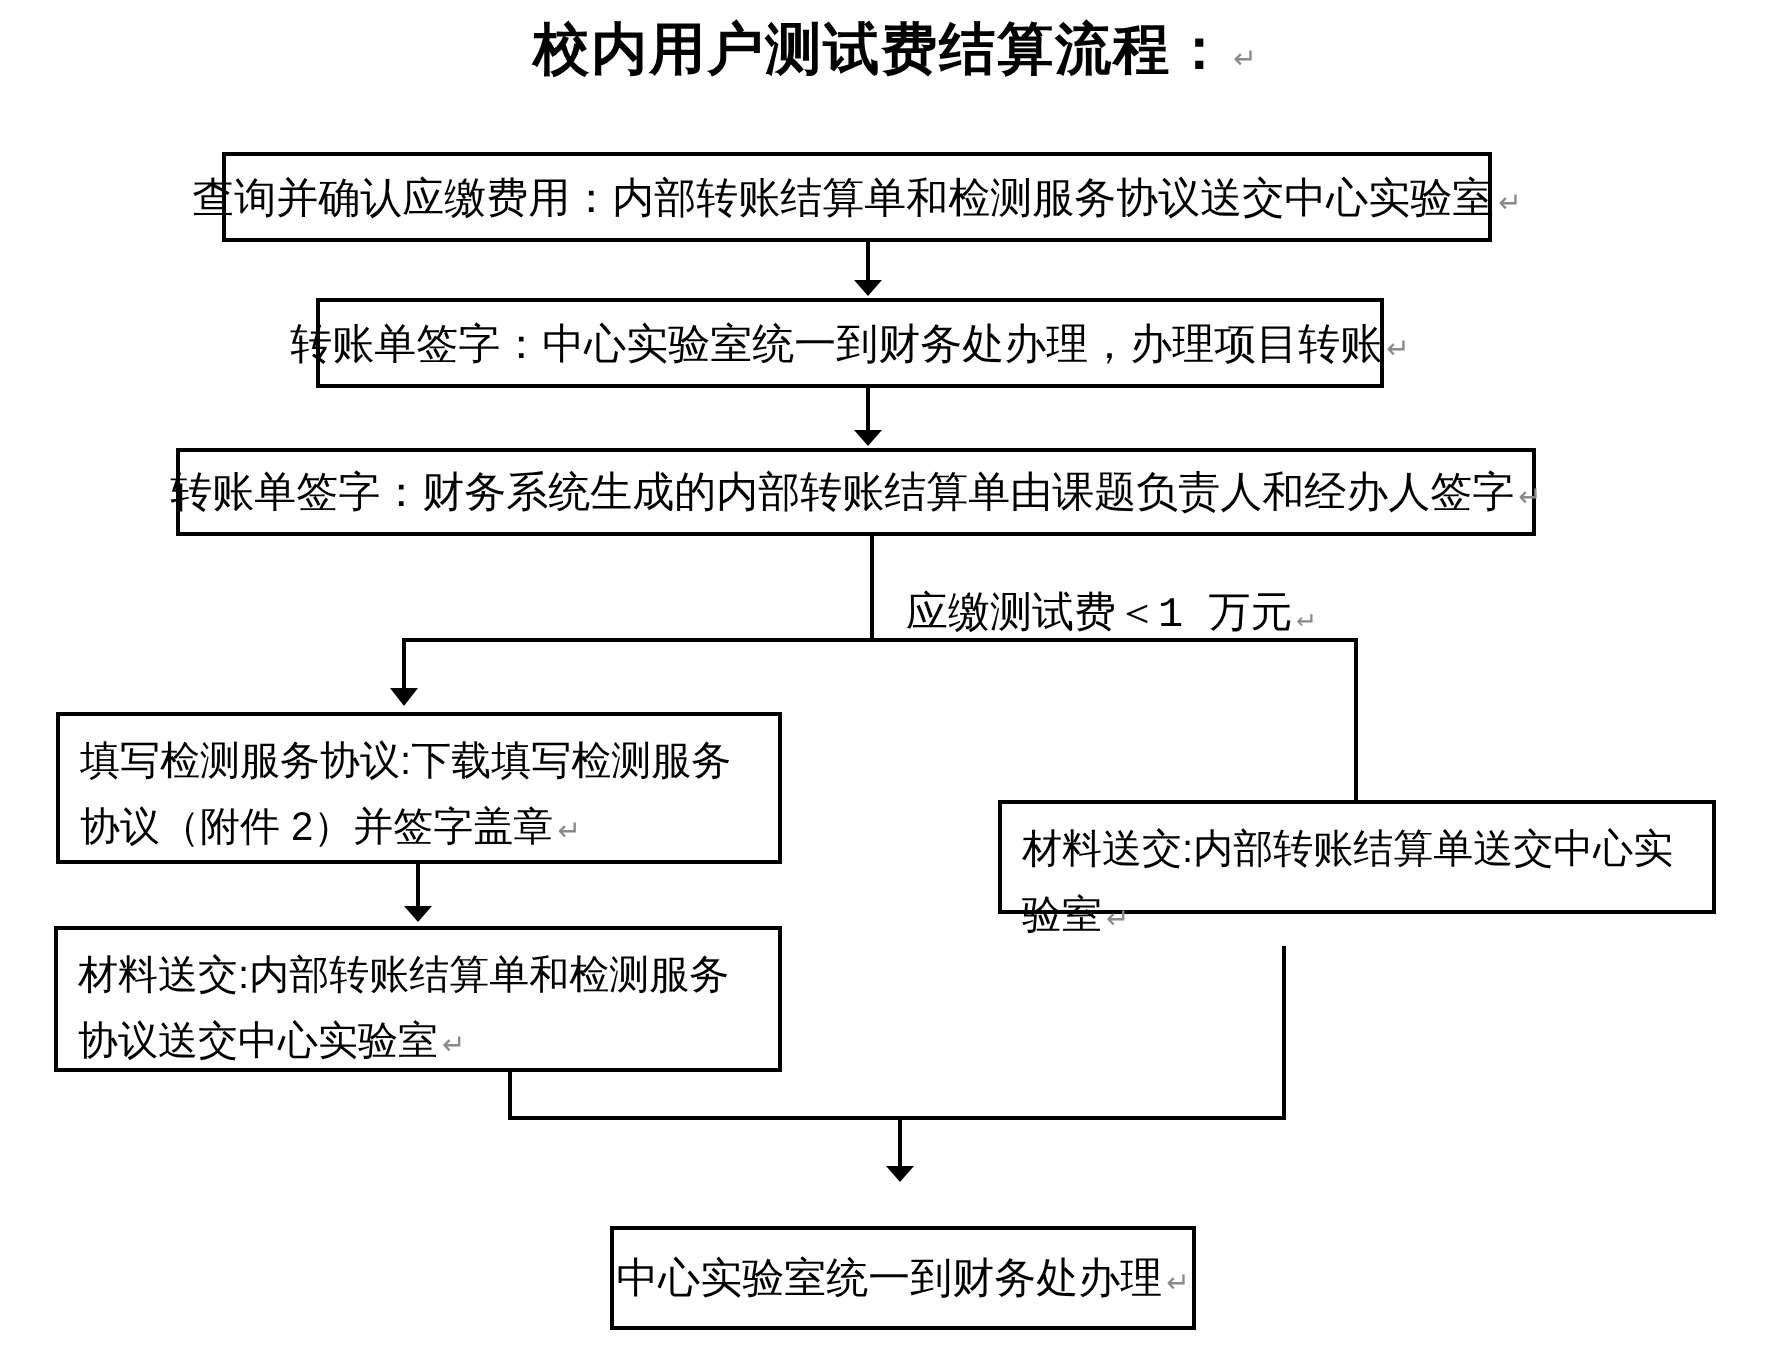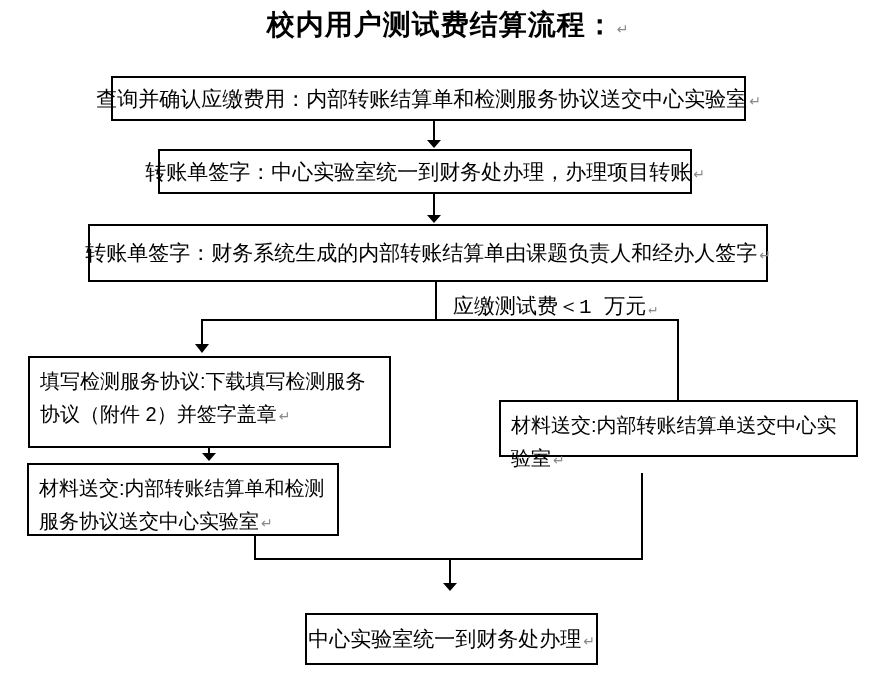--- a/index.html
+++ b/index.html
@@ -92,32 +92,32 @@
   <div class="title"><span>校内用户测试费结算流程：</span><span class="mark">↵</span></div>
 
   <div class="box center1" style="left:111px;top:76px;width:635px;height:45px;">
     <span><span class="b">查询并确认应缴费用：</span><span>内部转账结算单和检测服务协议送交中心实验室</span><span class="mark">↵</span></span>
   </div>
 
   <div class="box center1" style="left:158px;top:149px;width:534px;height:45px;">
     <span><span class="b">转账单签字：</span><span>中心实验室统一到财务处办理，办理项目转账</span><span class="mark">↵</span></span>
   </div>
 
-  <div class="box center1" style="left:88px;top:224px;width:680px;height:58px;">
+  <div class="box center1" style="left:88px;top:224px;width:680px;height:44px;">
     <span><span class="b">转账单签字：</span><span>财务系统生成的内部转账结算单由课题负责人和经办人签字</span><span class="mark">↵</span></span>
   </div>
 
 
   <div class="cond" style="left:453px;top:292px;font-family:Liberation Mono, monospace;"><span>应缴测试费＜1 万元</span><span class="mark">↵</span></div>
 
-  <div class="box wrapbox" style="left:28px;top:356px;width:363px;height:92px;">
+  <div class="box wrapbox" style="left:28px;top:356px;width:363px;height:76px;">
     <span class="b">填写检测服务协议:</span><span>下载填写检测服务协议（附件 2）并签字盖章</span><span class="mark">↵</span>
   </div>
 
-  <div class="box wrapbox" style="left:27px;top:463px;width:312px;height:73px;">
+  <div class="box wrapbox" style="left:27px;top:463px;width:364px;height:73px;">
     <span class="b">材料送交:</span><span>内部转账结算单和检测服务协议送交中心实验室</span><span class="mark">↵</span>
   </div>
 
   <div class="box wrapbox" style="left:499px;top:400px;width:359px;height:57px;">
     <span class="b">材料送交:</span><span>内部转账结算单送交中心实验室</span><span class="mark">↵</span>
   </div>
 
   <div class="box center1" style="left:305px;top:593px;width:293px;height:52px;margin-top:20px;">
     <span><span>中心实验室统一到财务处办理</span><span class="mark">↵</span></span>
   </div>

